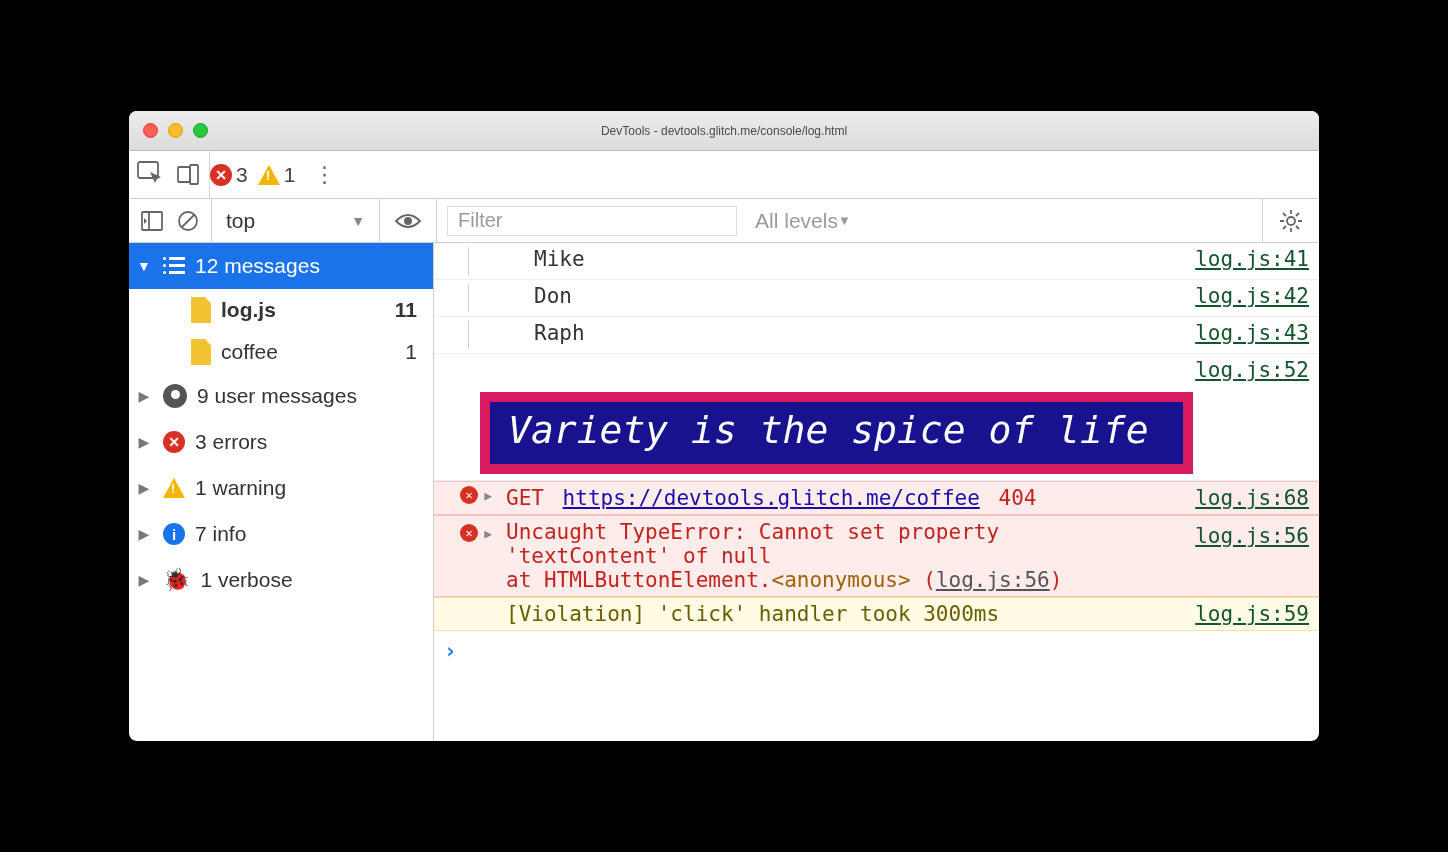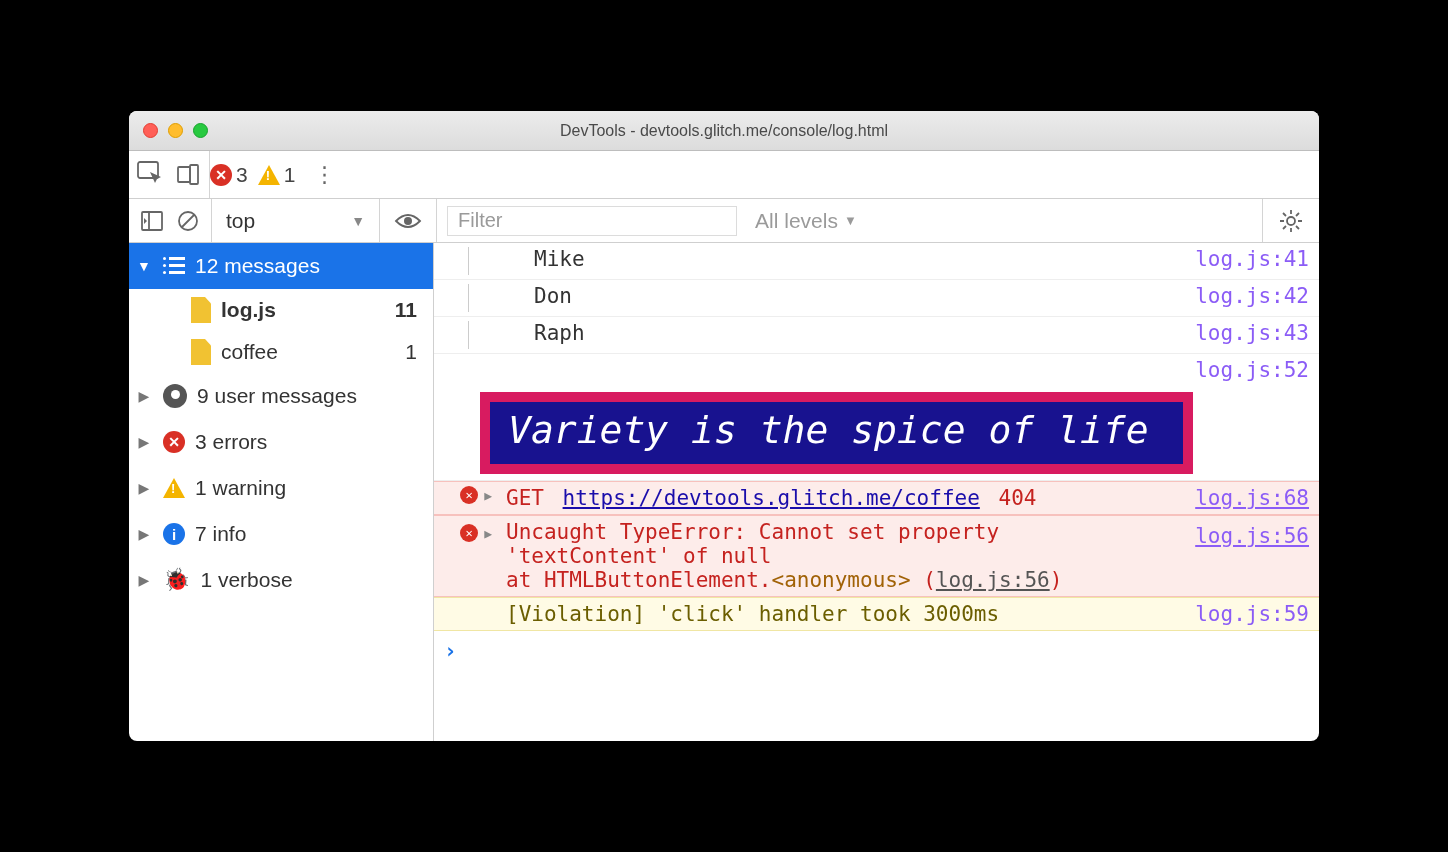--- a/index.html
+++ b/index.html
@@ -35,21 +35,21 @@
     display: flex;
     gap: 10px;
     padding-left: 14px;
   }
   .dot { width: 15px; height: 15px; border-radius: 50%; }
   .dot.red { background:#ff5f57; border:1px solid #e33e32;}
   .dot.yellow { background:#ffbd2e; border:1px solid #e09e00;}
   .dot.green { background:#28c940; border:1px solid #17a42d;}
   .titlebar-title {
     position:absolute; left:0; right:0; text-align:center;
-    color:#4a4a4a; font-size:16px;
+    color:#4a4a4a; font-size:12px;
   }
   
   .tabs-row {
     height: 48px;
     border-bottom: 1px solid #cfcfcf;
     display:flex; align-items:center;
     padding: 0 8px;
     color:#424242;
     font-size:22px;
   }
@@ -70,21 +70,21 @@
     display:flex; align-items:center; font-size:21px; color:#555;
   }
   .filter-left{ display:flex; align-items:center; gap:14px; padding:0 12px; border-right:1px solid #d4d4d4; height:100%;}
   .context-select{ display:flex; align-items:center; padding:0 14px; height:100%; border-right:1px solid #d4d4d4; gap:96px; color:#333;}
   .eye-box{ padding:0 14px; height:100%; display:flex; align-items:center; border-right:1px solid #d4d4d4;}
   .filter-input{
     flex:0 0 290px; height:30px; border:1px solid #dcdcdc; background:#fff;
     margin-left:10px; padding:0 10px; font-size:20px; color:#333;
   }
   .filter-input::placeholder{color:#9a9a9a;}
-  .levels{ padding-left:18px; color:#9a9a9a; display:flex; align-items:center; gap:6px;}
+  .levels{ padding-left:18px; color:#9a9a9a; display:flex; align-items:center; gap:0;}
   .spacer{flex:1;}
   .gear-box{ padding:0 16px; border-left:1px solid #d4d4d4; height:100%; display:flex; align-items:center;}
   
   .body{ flex:1; display:flex; overflow:hidden;}
   
   .sidebar{
     width:305px; border-right:1px solid #cfcfcf; font-size:21px; color:#333;
   }
   .sb-row{ height:46px; display:flex; align-items:center; padding:0 10px 0 6px; gap:10px;}
   .sb-row .count-r{ margin-left:auto; padding-right:6px;}
@@ -118,21 +118,21 @@
   .list-ic{display:inline-block; position:relative; width:22px;height:18px;}
   .list-ic span{position:absolute;left:6px;right:0;height:2.5px;background:#fff;}
   .list-ic span:nth-child(1){top:0}.list-ic span:nth-child(2){top:7px}.list-ic span:nth-child(3){top:14px}
   .list-ic::before{content:"";position:absolute;left:0;top:0;width:3px;height:3px;border-radius:50%;background:#fff;box-shadow:0 7px 0 #fff,0 14px 0 #fff;}
   
   .console{
     flex:1; font-family: Menlo, Consolas, monospace; font-size:21px; color:#333;
     overflow:auto;
   }
   .line{ display:flex; align-items:flex-start; border-bottom:1px solid #eee; padding:4px 10px 4px 6px;}
-  .line .src{ margin-left:auto; color:#8b5cf6; white-space:nowrap; padding-left:12px;}
+  .line .src{ margin-left:auto; color:#14532d; text-decoration:underline; white-space:nowrap; padding-left:12px;}
   .gut{ width:60px; flex-shrink:0; display:flex; align-items:center; justify-content:flex-end; padding-right:8px;}
   .msg{ flex:1; padding-left:6px;}
   .indent-bar{border-left:1px solid #ccc; margin-left:28px;}
   .banner-wrap{ padding:6px 10px 6px 46px; border-bottom:1px solid #eee; display:flex;}
   .banner{
     background:#18128f; border:10px solid #d81b60; color:#fff;
     font-size:38px; font-style:italic; padding:6px 34px 12px 18px; font-family: Menlo, Consolas, monospace;
   }
   .err-row{ background:#fdecea; border-top:1px solid #f7c1bd; border-bottom:1px solid #f7c1bd; color:#c5221f;}
   .err-row .gut .caret2{font-size:13px;color:#888;margin-left:6px;}

